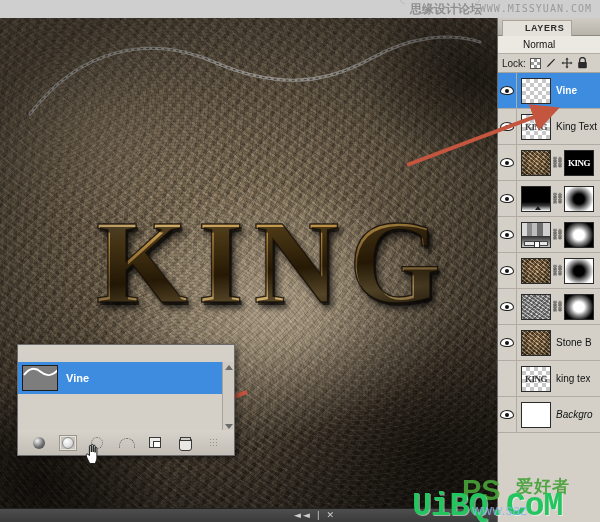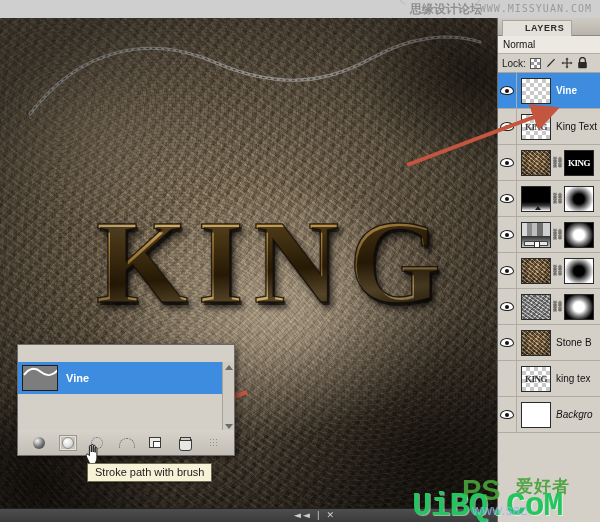--- a/index.html
+++ b/index.html
@@ -117,21 +117,21 @@
   }
   .lp-tab {
     position: absolute; left: 4px; top: 2px; height: 16px;
     padding: 2px 7px 0 22px;
     background: #e4e1da; border: 1px solid #a9a59d; border-bottom: none;
     font-size: 9px; font-weight: bold; letter-spacing: .6px; color: #2b2b2b;
     font-family: "Liberation Sans", sans-serif;
   }
   .lp-blend {
     height: 18px; background: #ece9e2; border-bottom: 1px solid #b3afa7;
-    display: flex; align-items: center;
+    display: flex; align-items: center; padding-left: 20px;
   }
   .lp-blend .bl-val {
     padding-left: 5px; font-size: 10px; color: #111;
     font-family: "Liberation Sans", sans-serif;
   }
   .lp-lock {
     height: 19px; background: #d4d0c8; border-bottom: 1px solid #a8a49c;
     display: flex; align-items: center; gap: 4px; padding-left: 4px;
   }
   .lp-lock .lbl { font-size: 10px; color: #1a1a1a; }
@@ -599,21 +599,20 @@
       <span class="pbtn">
           <span class="ico-grip"></span>
         </span>
     </div>
   </div>
 
   <svg class="hand-cursor" viewBox="0 0 18 24">
     <path d="M5,20 C3,16 1.6,13.4 2.4,12.4 C3.2,11.4 4.6,12.4 5.4,13.6 L5.4,4.2 C5.4,3.1 7.3,3.1 7.3,4.2 L7.3,10 L7.3,3.2 C7.3,2.1 9.2,2.1 9.2,3.2 L9.2,10 L9.2,4 C9.2,2.9 11.1,2.9 11.1,4 L11.1,10.4 L11.1,6 C11.1,5 12.9,5 12.9,6 L12.9,15.5 C12.9,18.6 11.6,20.4 10.8,21.6 L5.6,21.6 Z" fill="#ffffff" stroke="#1a1a1a" stroke-width="1"></path>
   </svg>
 
-  <div class="tooltip">Stroke path with brush</div>
 
   <div class="uibq-wm">
     <div class="uibq-ps">PS</div>
     <div class="uibq-cn">爱好者</div>
     <div class="uibq-text">UiBQ.CoM</div>
     <div class="uibq-sub">www.saz</div>
   </div>
 
 </div>
 

